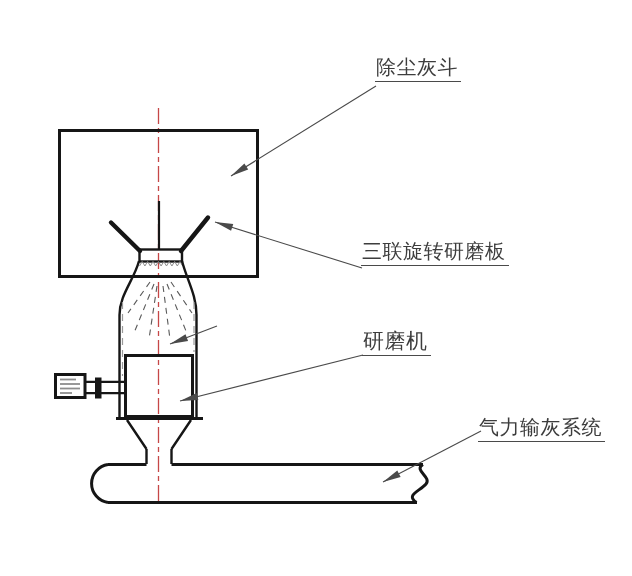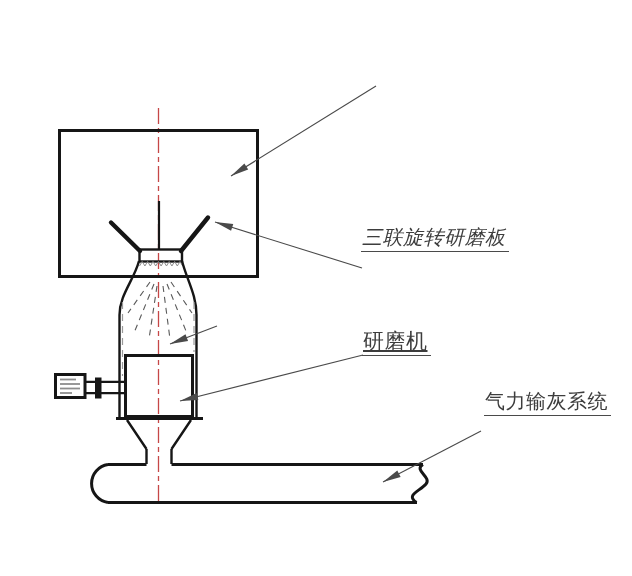--- a/index.html
+++ b/index.html
@@ -118,21 +118,22 @@
 
     <g>
       <line class="leader" marker-end="url(#arrow)" x1="376" y1="86" x2="231" y2="176"></line>
       <line class="leader" marker-end="url(#arrow)" x1="362" y1="268" x2="215" y2="222"></line>
       <line class="leader" marker-end="url(#arrow)" x1="217" y1="326" x2="170" y2="344"></line>
       <line class="leader" marker-end="url(#arrow)" x1="363" y1="355" x2="180" y2="401"></line>
       <line class="leader" marker-end="url(#arrow)" x1="481" y1="431" x2="383" y2="482"></line>
     </g>
   </svg>
 
+  <div class="lbl" style="left:375px; top:56px;">除尘灰斗</div>
 
-  <div class="lbl" style="left:361px; top:226px;font-style:italic;">三联旋转研磨板</div>
+  <div class="lbl" style="left:361px; top:240px;">三联旋转研磨板</div>
 
 
-  <div class="lbl" style="left:362px; top:329px; font-size:21px;text-decoration:underline;">研磨机</div>
+  <div class="lbl" style="left:362px; top:329px; font-size:21px;">研磨机</div>
 
-  <div class="lbl" style="left:478px; top:390px;margin-left:6px;">气力输灰系统</div>
+  <div class="lbl" style="left:478px; top:416px;">气力输灰系统</div>
 
 </div>
 
 </body></html>

